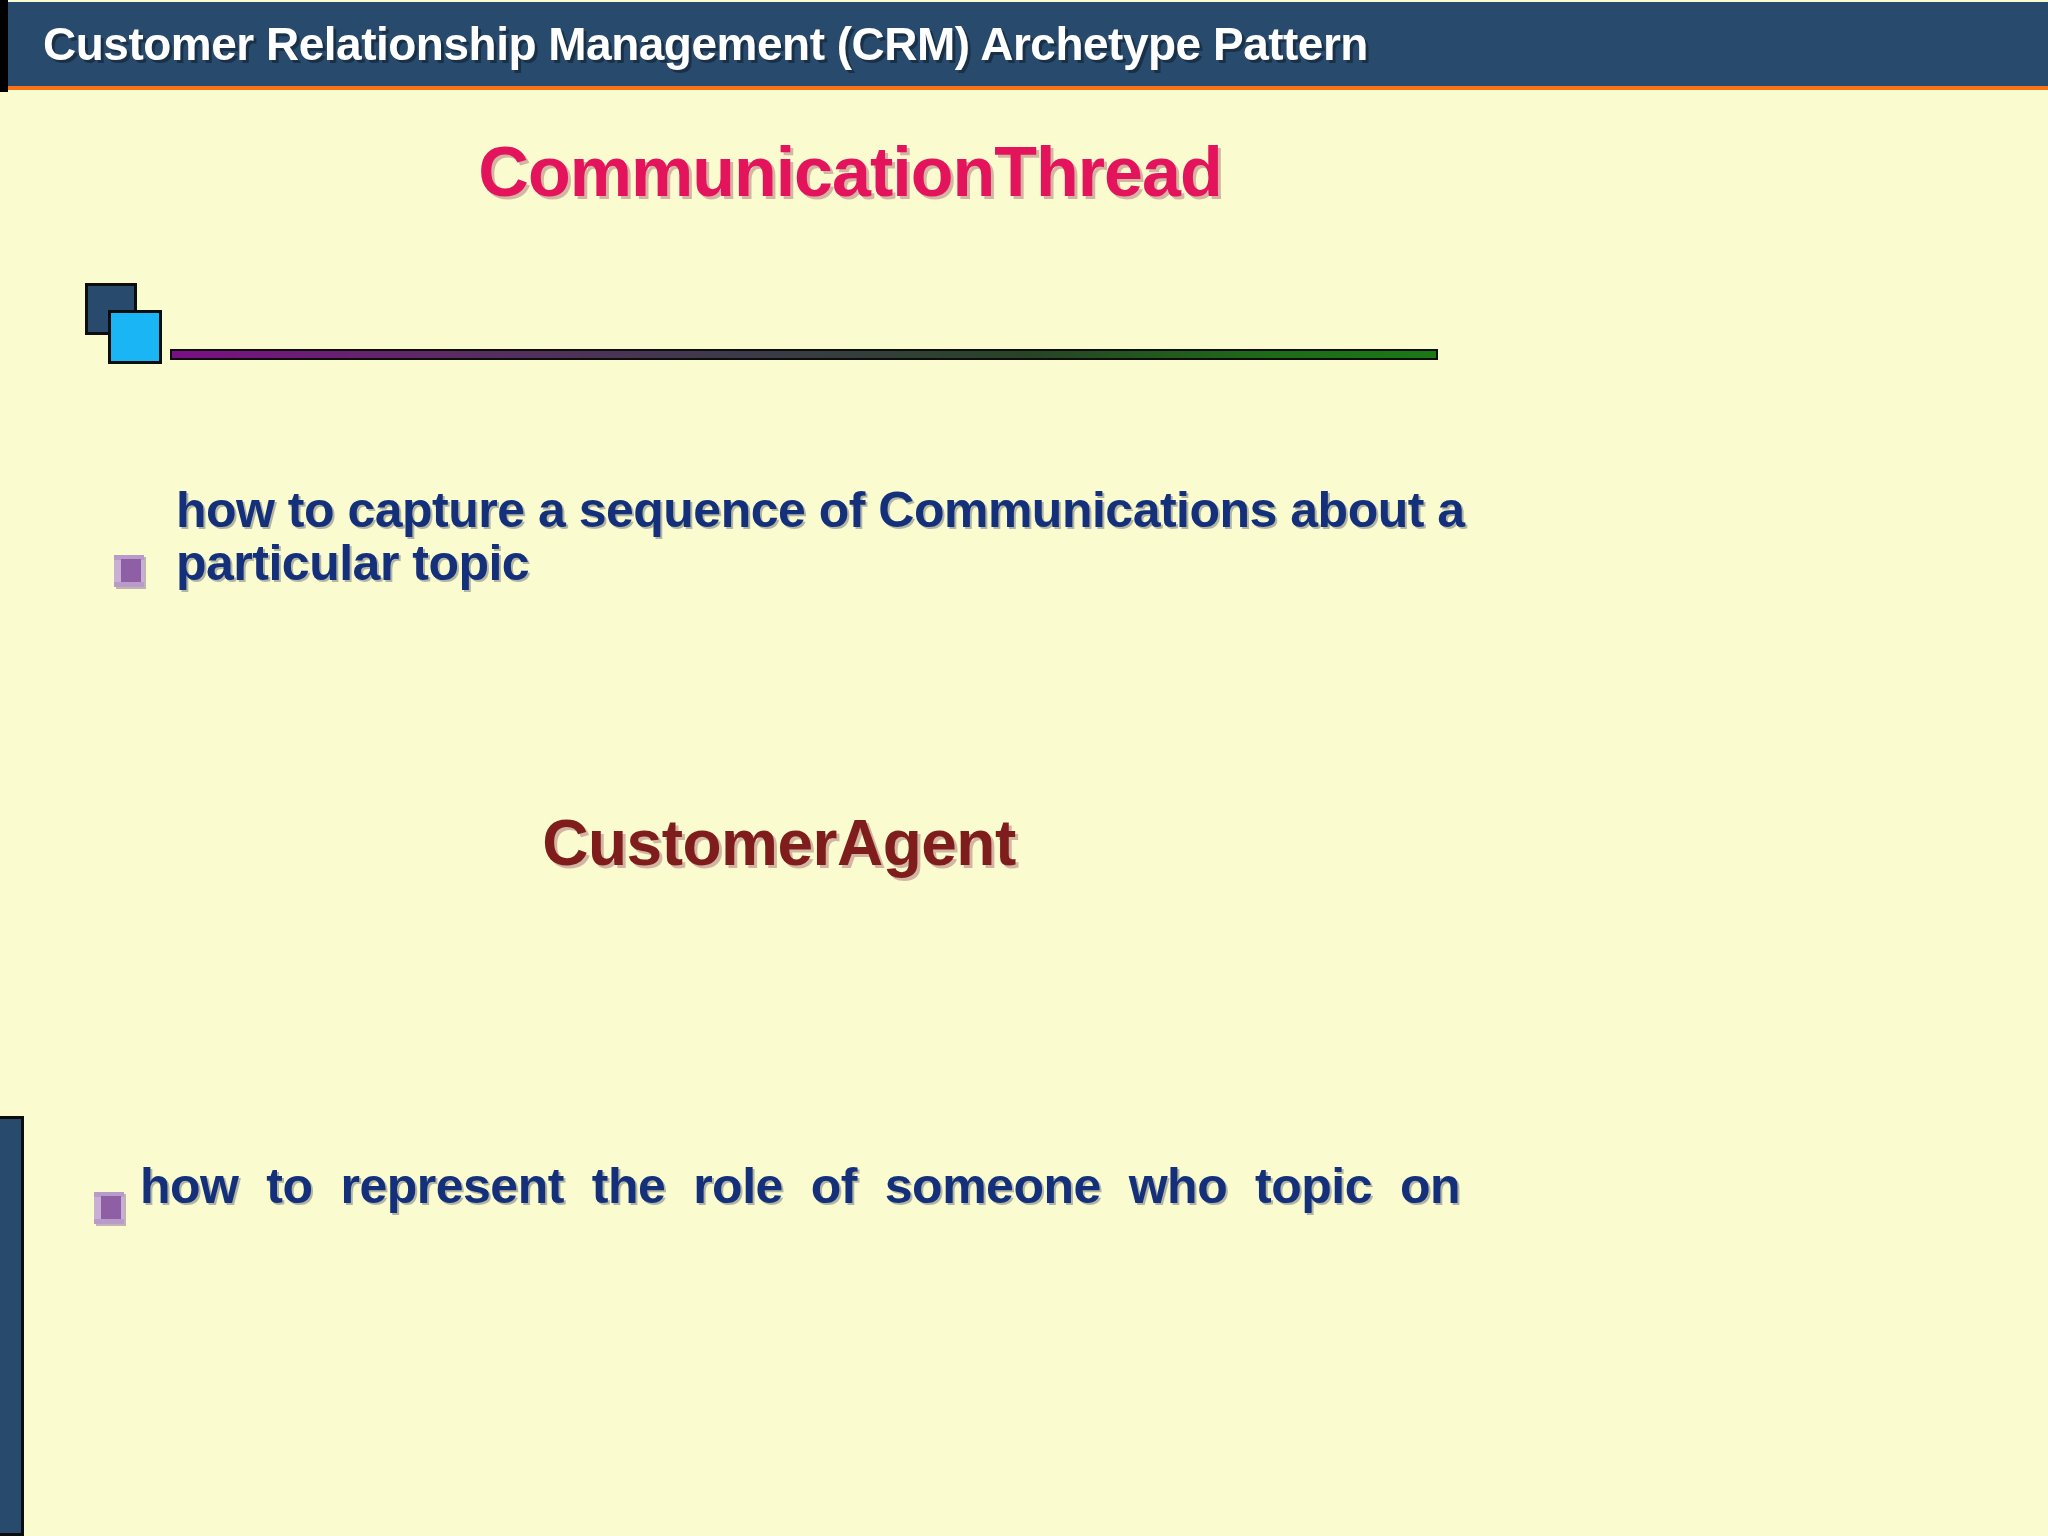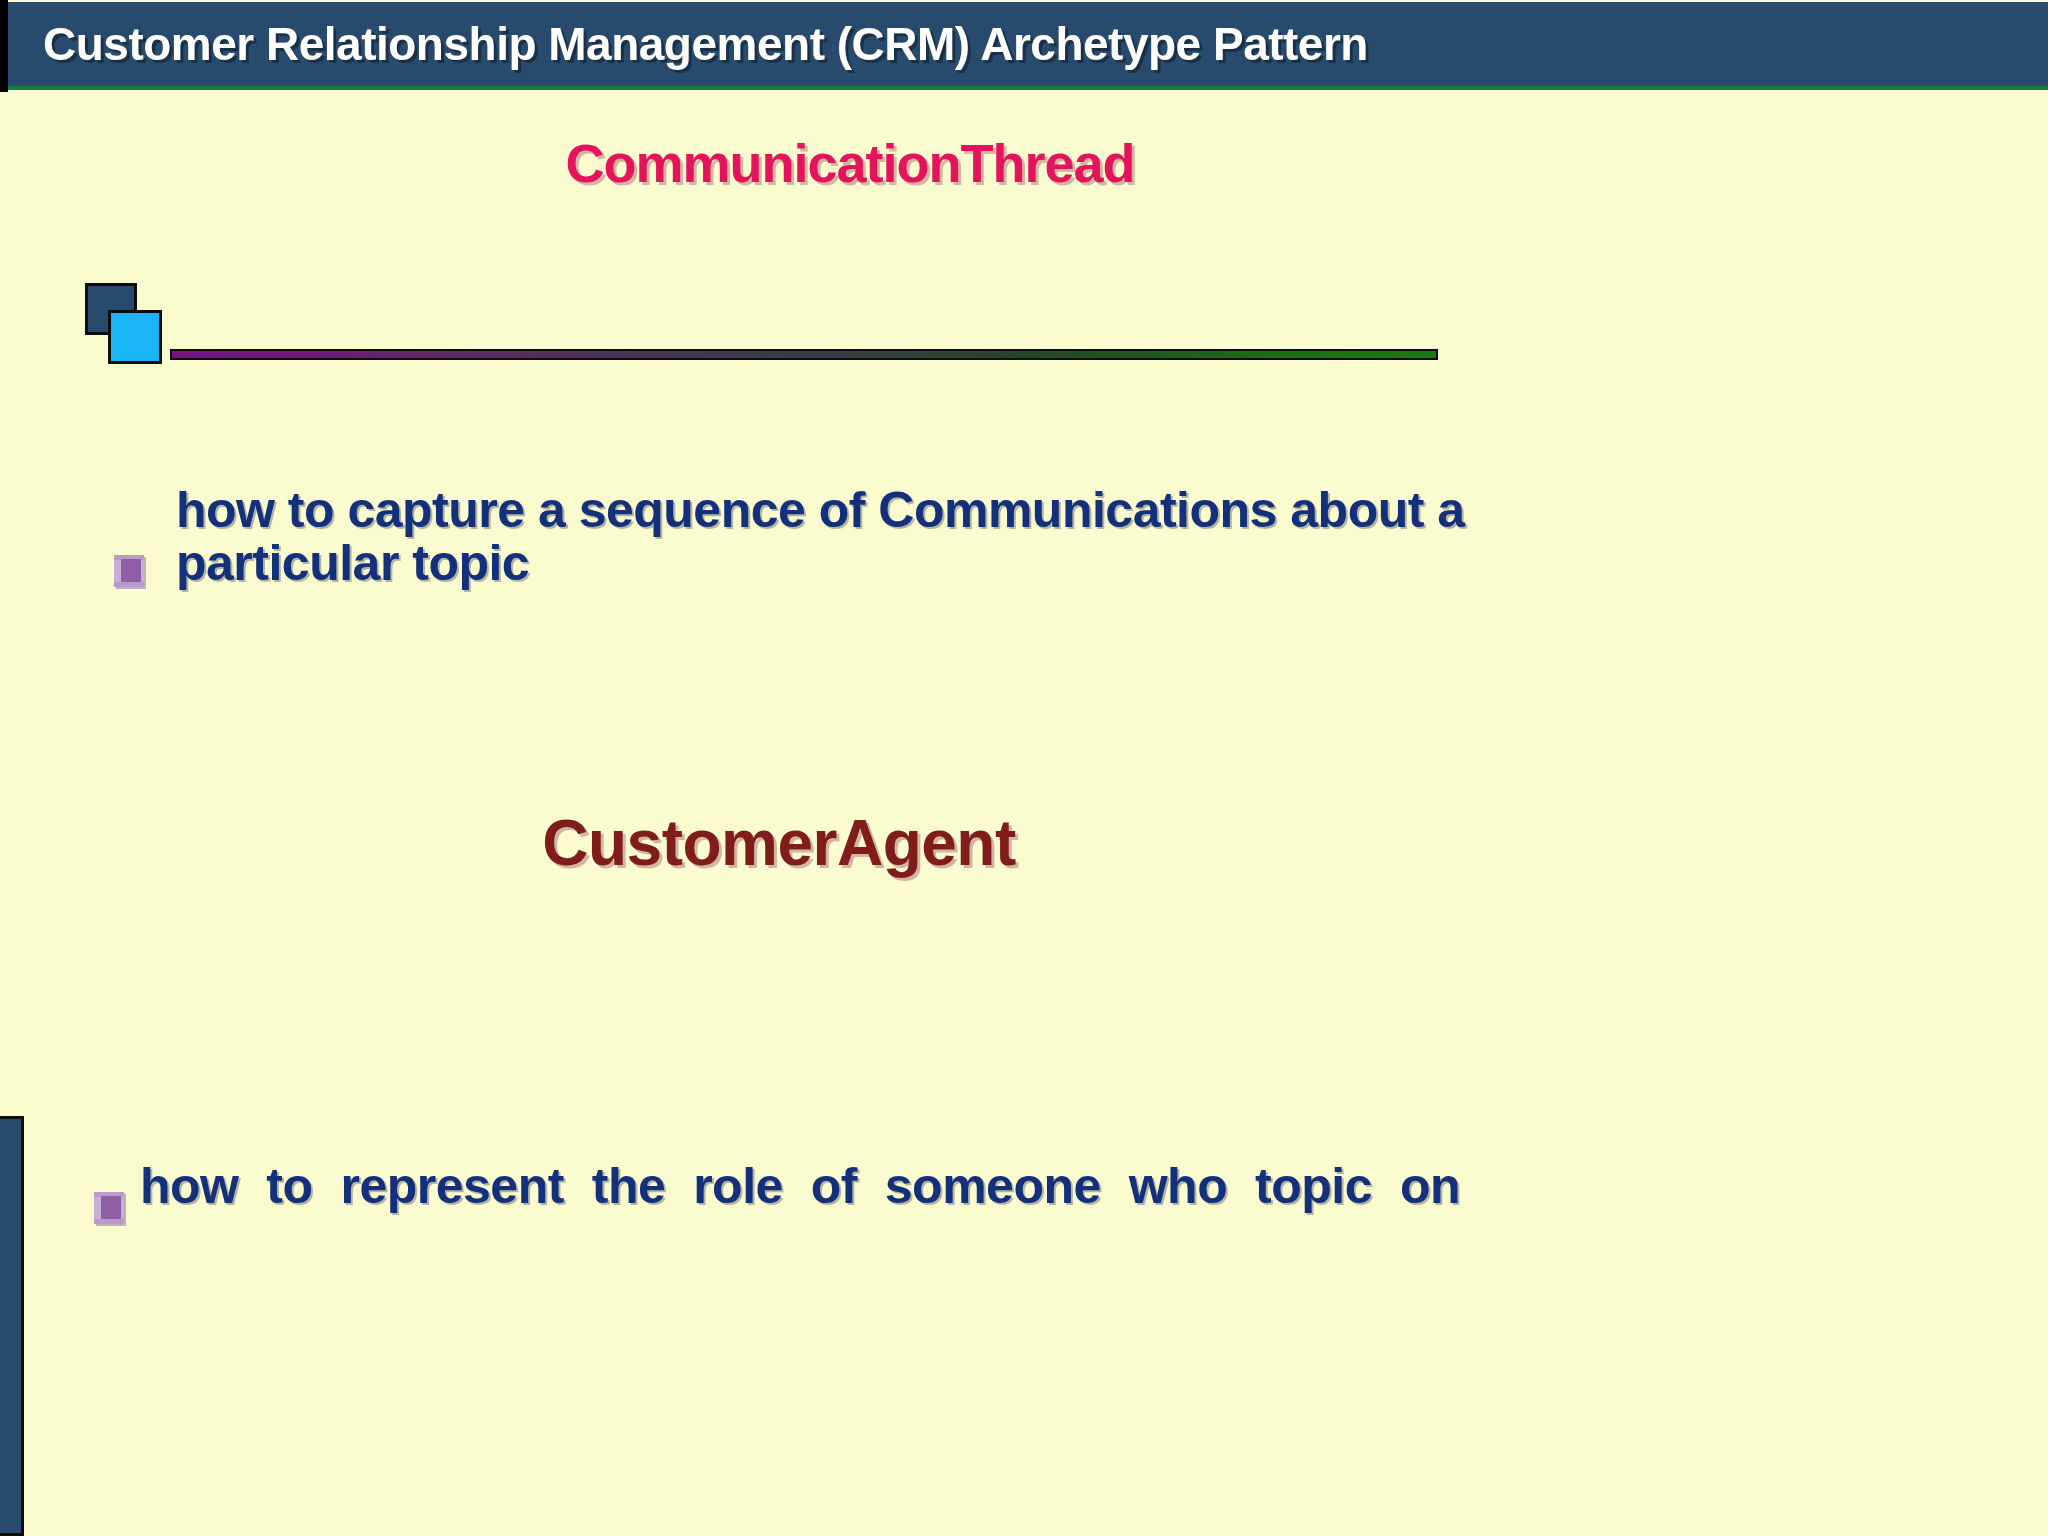--- a/index.html
+++ b/index.html
@@ -25,21 +25,21 @@
   }
 
   
   #header-bar {
     position: absolute;
     left: 8px;
     top: 2px;
     width: 2040px;
     height: 88px;
     background: #274A6D;
-    border-bottom: 4px solid #15803d;
+    border-bottom: 4px solid #f97316;
     box-sizing: border-box;
   }
   #header-title {
     position: absolute;
     left: 35px;
     top: 50%;
     transform: translateY(-50%);
     color: #FFFFFF;
     font-family: "Liberation Sans", sans-serif;
     font-weight: bold;
@@ -61,21 +61,21 @@
   
   #section-title-1 {
     position: absolute;
     left: 0;
     top: 132px;
     width: 1700px;
     text-align: center;
     color: #E4145C;
     font-family: "Liberation Sans", sans-serif;
     font-weight: bold;
-    font-size: 54px;
+    font-size: 70px;
     letter-spacing: -1px;
     text-shadow: 3px 3px 0 rgba(120,20,60,0.30);
   }
 
   
   #deco-square-dark {
     position: absolute;
     left: 85px;
     top: 283px;
     width: 52px;

